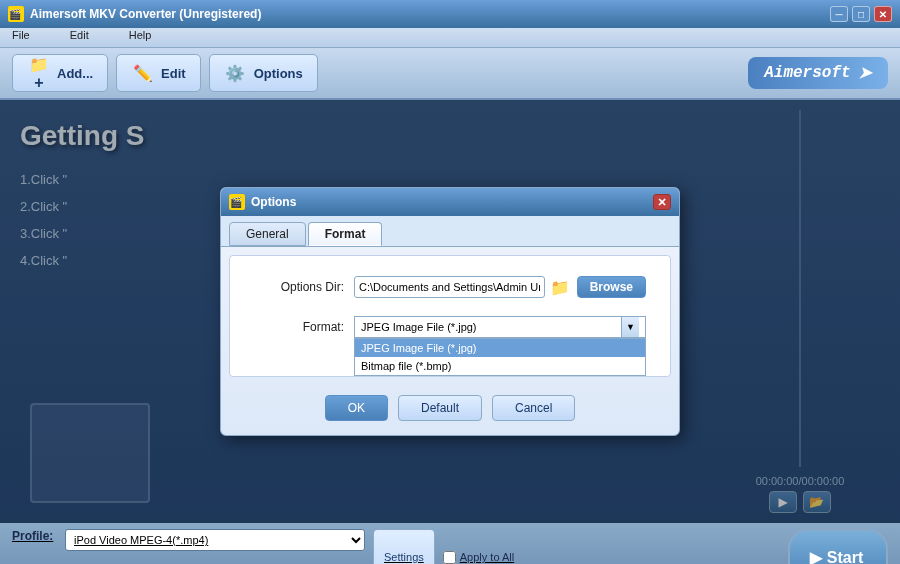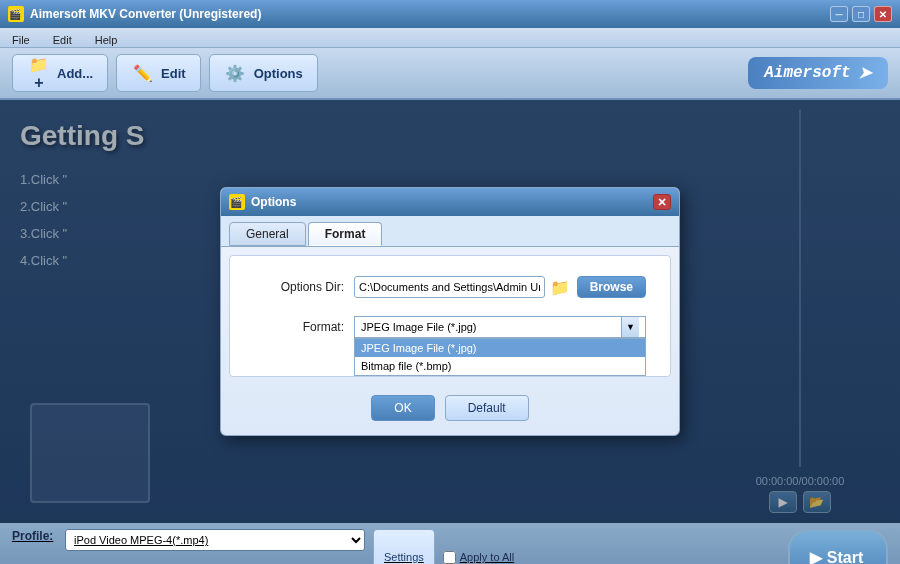--- a/index.html
+++ b/index.html
@@ -46,23 +46,23 @@
     }
     .title-btn.min { background: #5a8fc8; }
     .title-btn.max { background: #5a8fc8; }
     .title-btn.close { background: #c04040; }
 
     
     .menu-bar {
       background: linear-gradient(to bottom, #d0dff0, #b8ceea);
       height: 20px;
       display: flex;
-      align-items: flex-start;
+      align-items: flex-end;
       padding: 4px 8px;
-      gap: 15px;
+      gap: 32px;
       border-bottom: 1px solid #8aaac8;
     }
     .menu-item {
       color: #222;
       font-size: 11px;
       cursor: pointer;
       padding: 2px 4px;
     }
 
     
@@ -535,20 +535,21 @@
               <div class="format-option selected">JPEG Image File (*.jpg)</div>
               <div class="format-option">Bitmap file (*.bmp)</div>
             </div>
           </div>
         </div>
       </div>
 
       <div class="dialog-buttons">
         <button class="dlg-btn">OK</button>
         <button class="dlg-btn secondary">Default</button>
+        <button class="dlg-btn secondary">Cancel</button>
       </div>
     </div>
   </div>
 </div>
 
 <div class="bottom-bar">
   <div class="bottom-row">
     <span class="bottom-label">Profile:</span>
     <select class="bottom-select">
       <option>iPod Video MPEG-4(*.mp4)</option>

